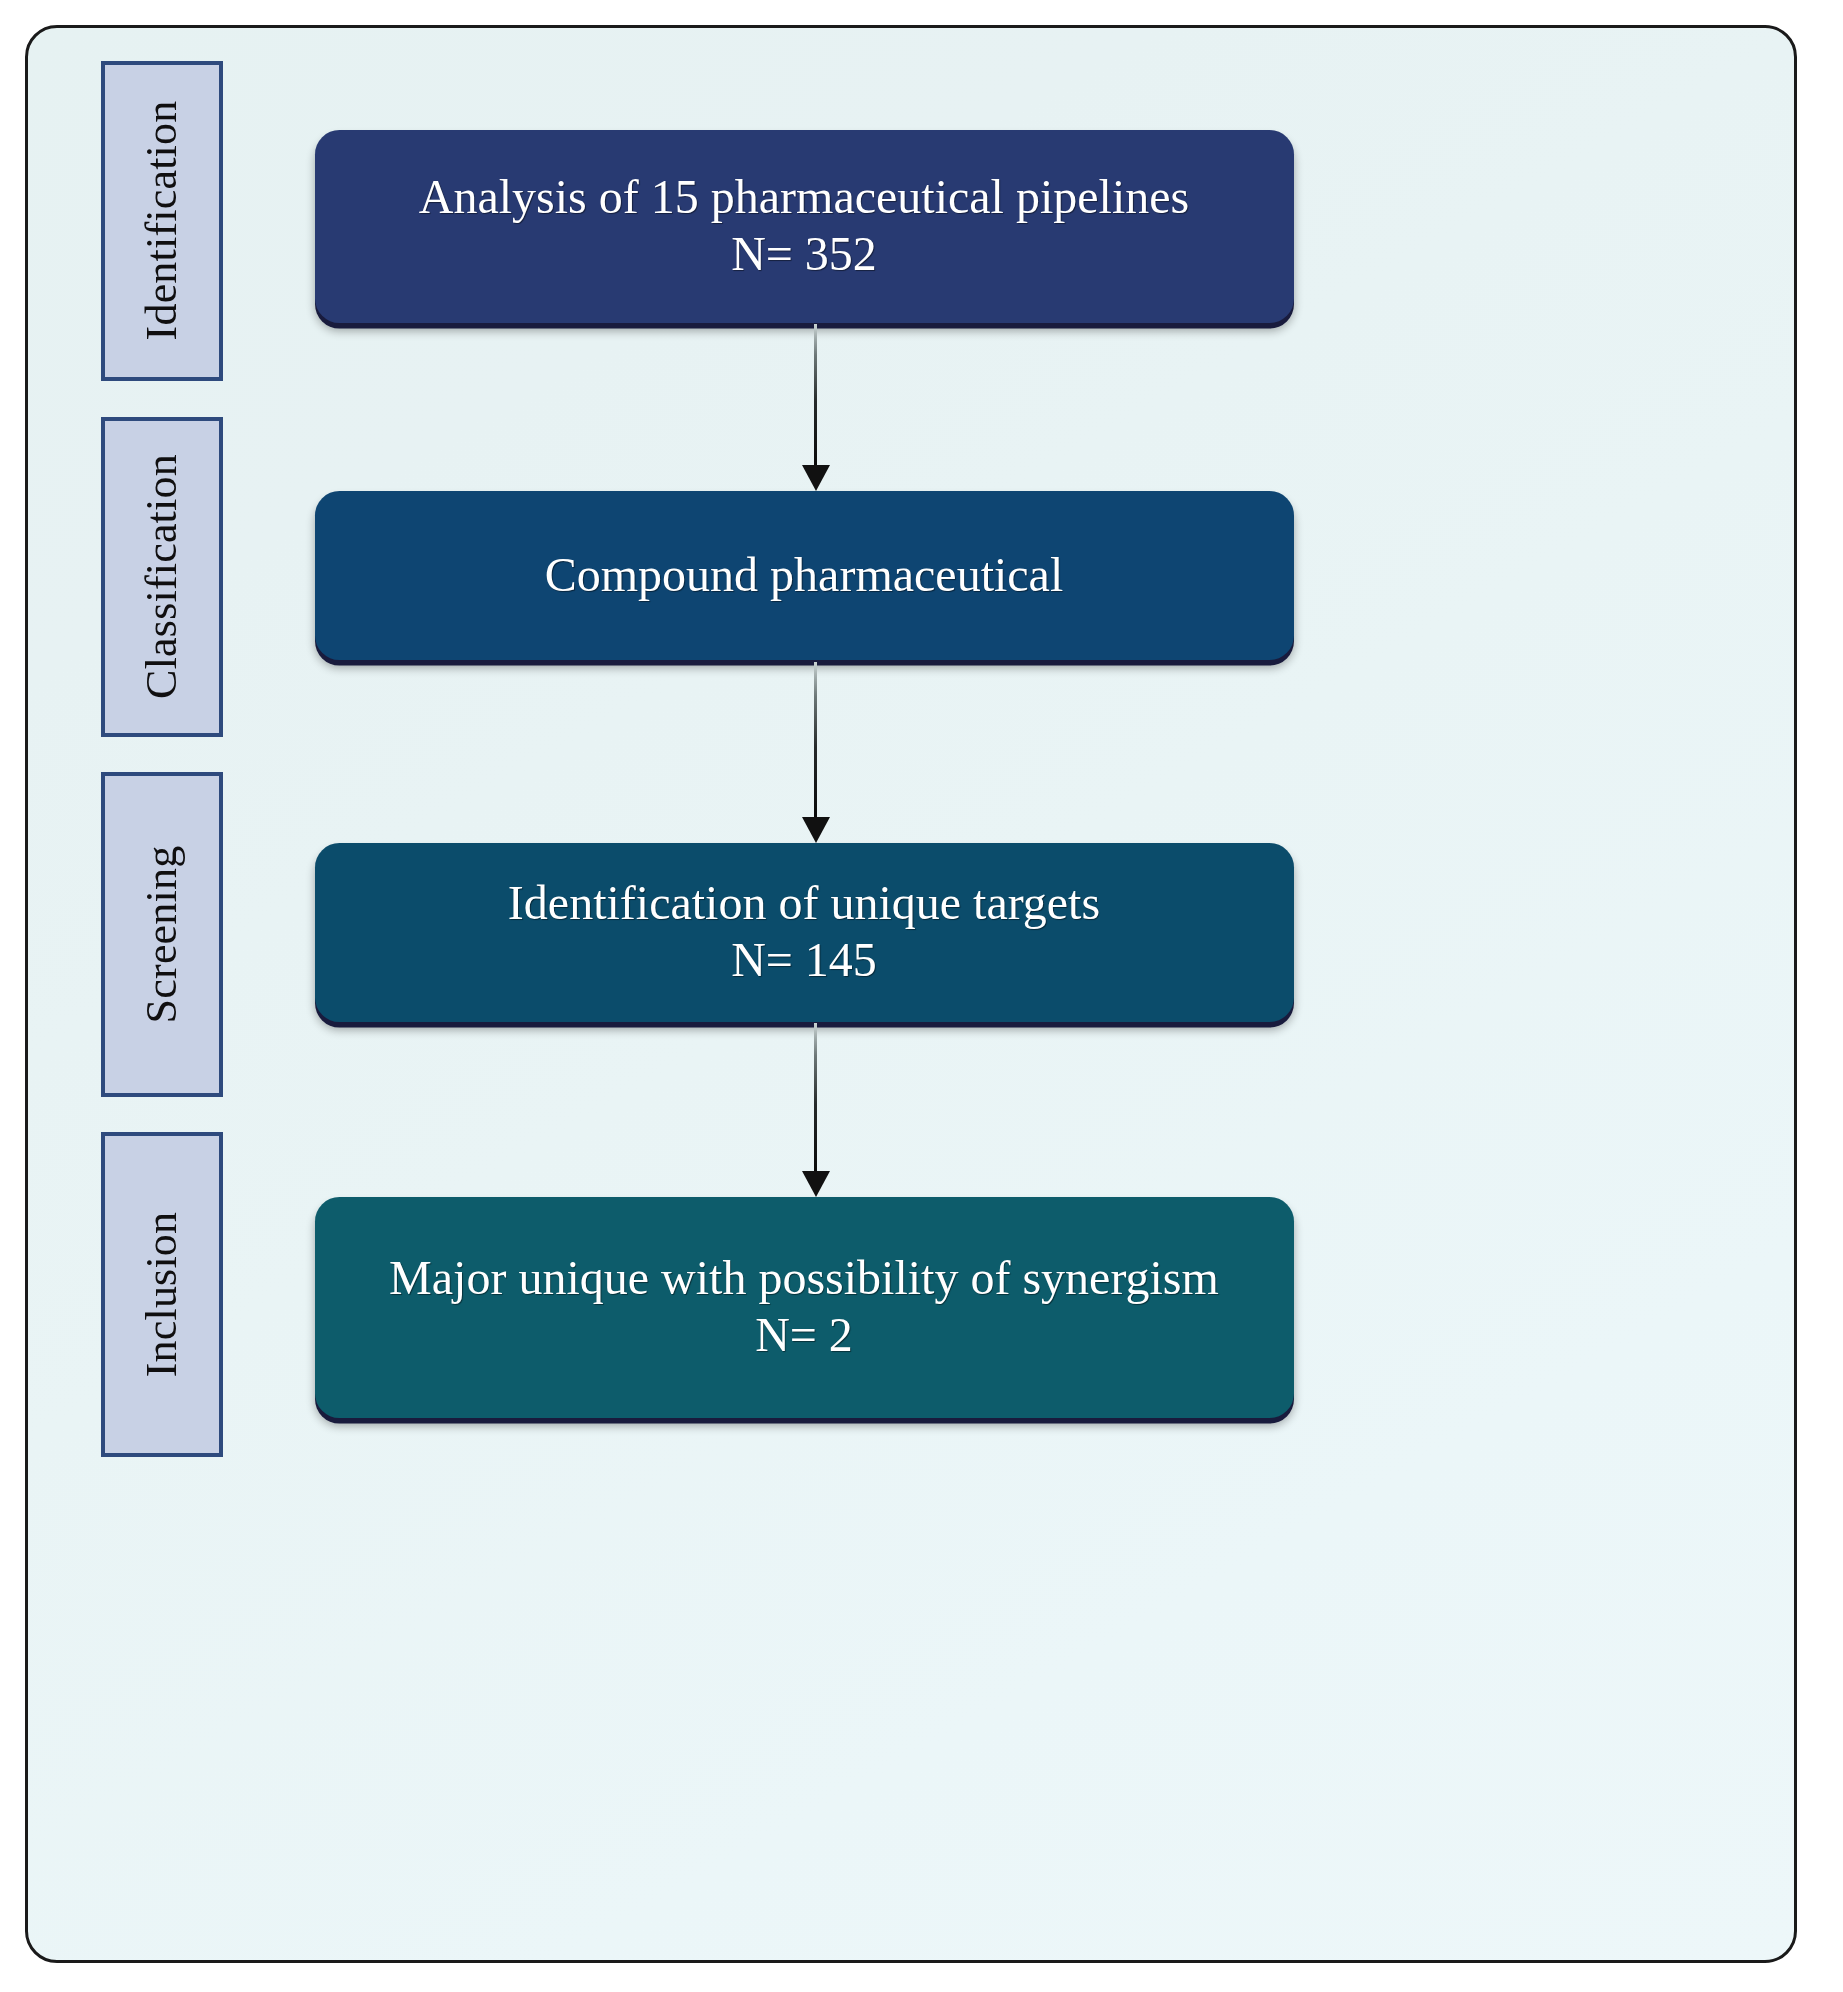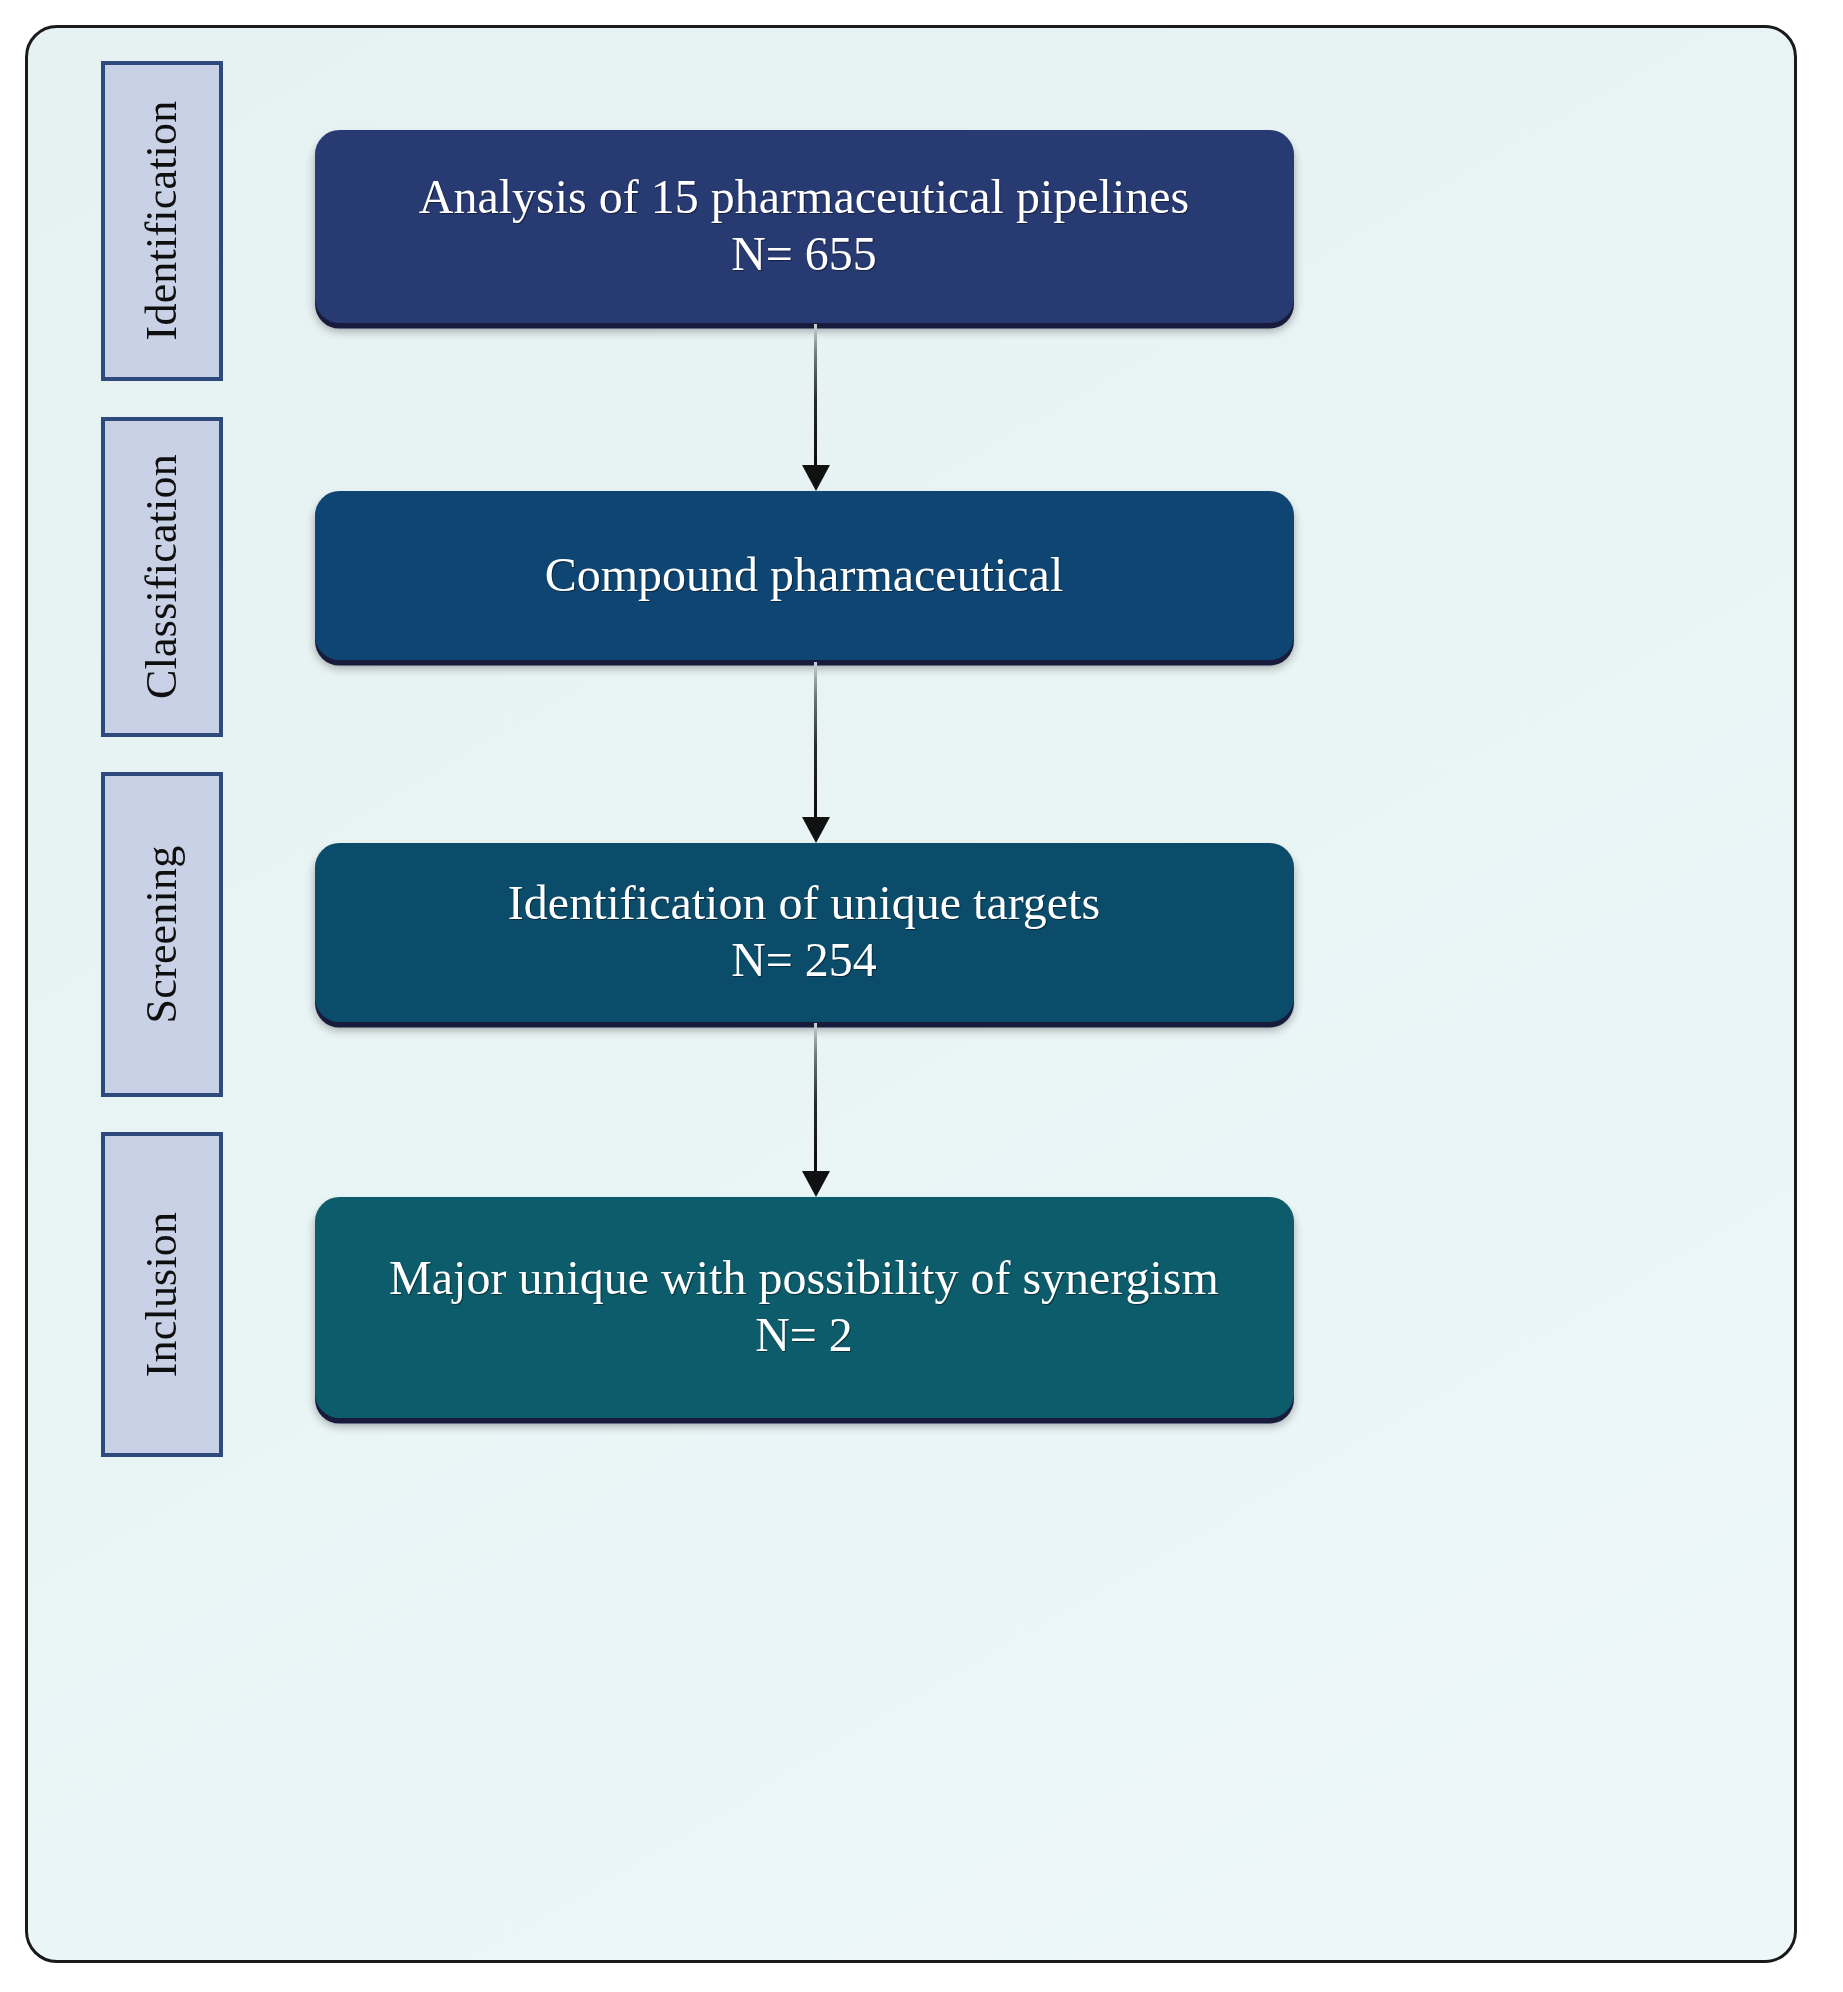--- a/index.html
+++ b/index.html
@@ -135,34 +135,34 @@
     <span class="stage-text">Screening</span>
   </div>
 
   <div class="stage-label" id="stage-inclusion">
     <span class="stage-text">Inclusion</span>
   </div>
 
   <div class="process-box" id="box-identification">
     <div>
       <span>Analysis of 15 pharmaceutical pipelines</span>
-      <span class="box-line-2">N= 655</span>
+      <span class="box-line-2">N= 352</span>
     </div>
   </div>
 
   <div class="process-box" id="box-classification">
     <div>
       <span>Compound pharmaceutical</span>
     </div>
   </div>
 
   <div class="process-box" id="box-screening">
     <div>
       <span>Identification of unique targets</span>
-      <span class="box-line-2">N= 254</span>
+      <span class="box-line-2">N= 145</span>
     </div>
   </div>
 
   <div class="process-box" id="box-inclusion">
     <div>
       <span>Major unique with possibility of synergism</span>
       <span class="box-line-2">N= 2</span>
     </div>
   </div>
 

